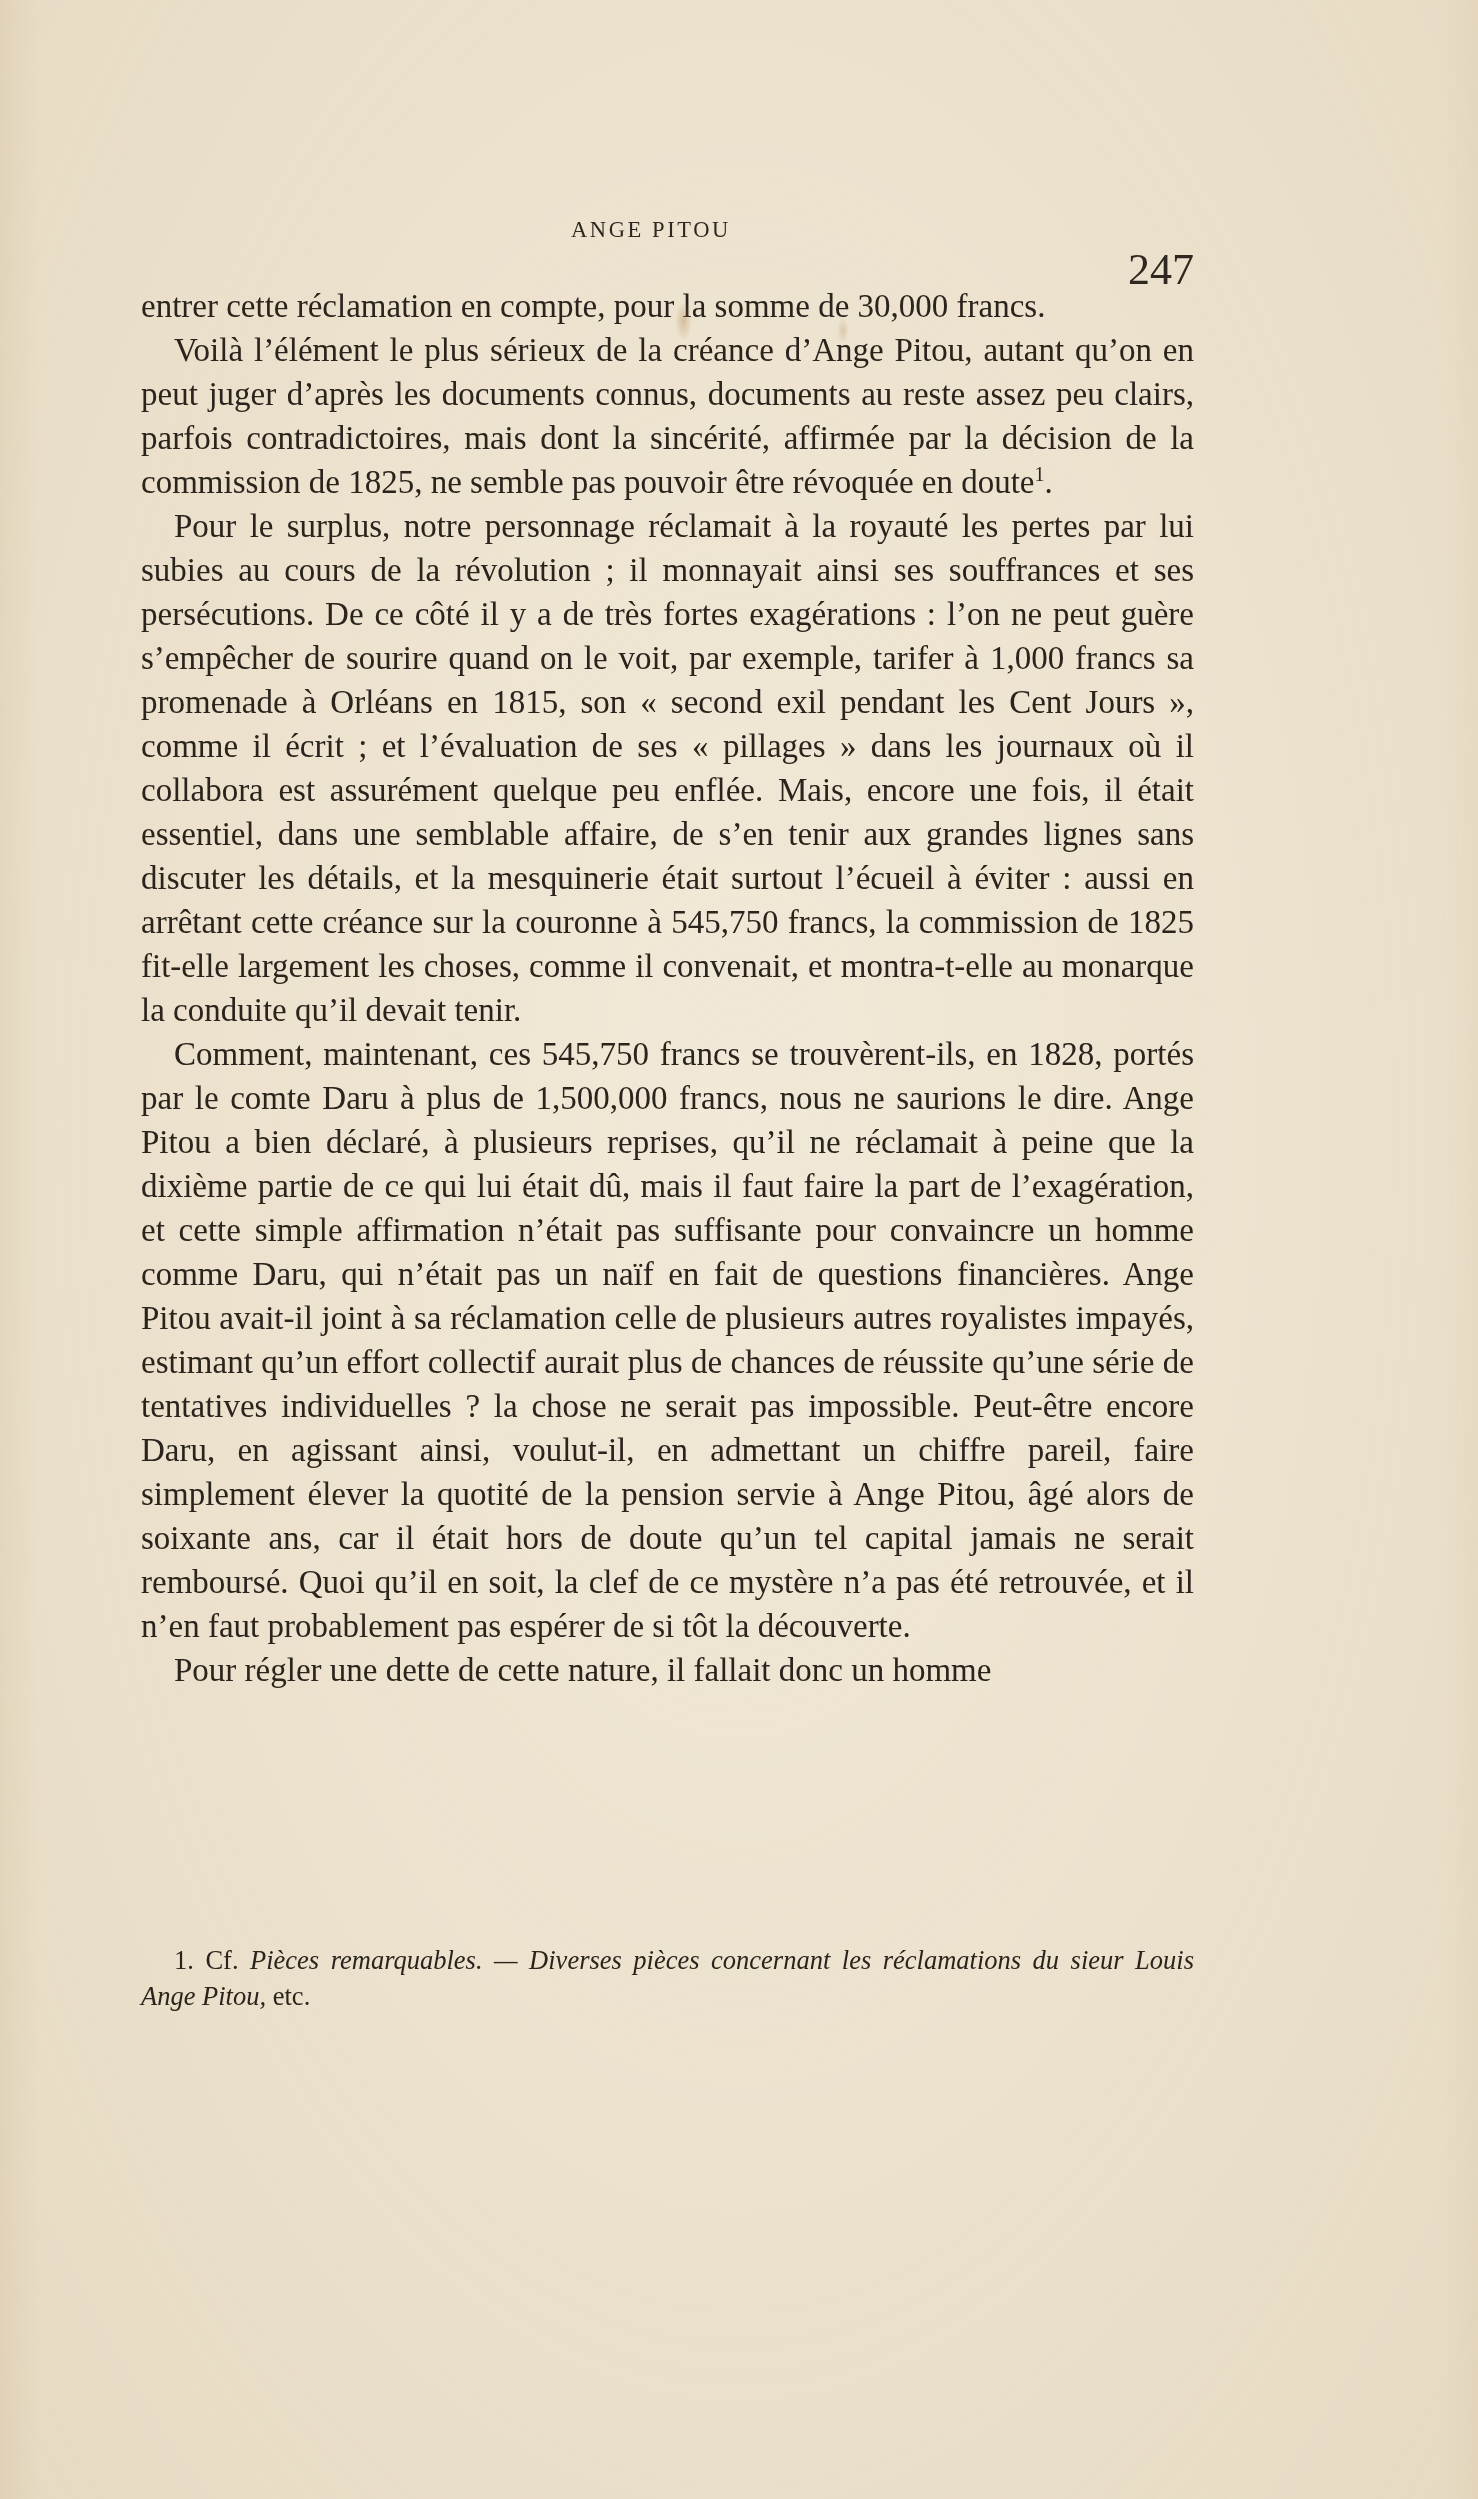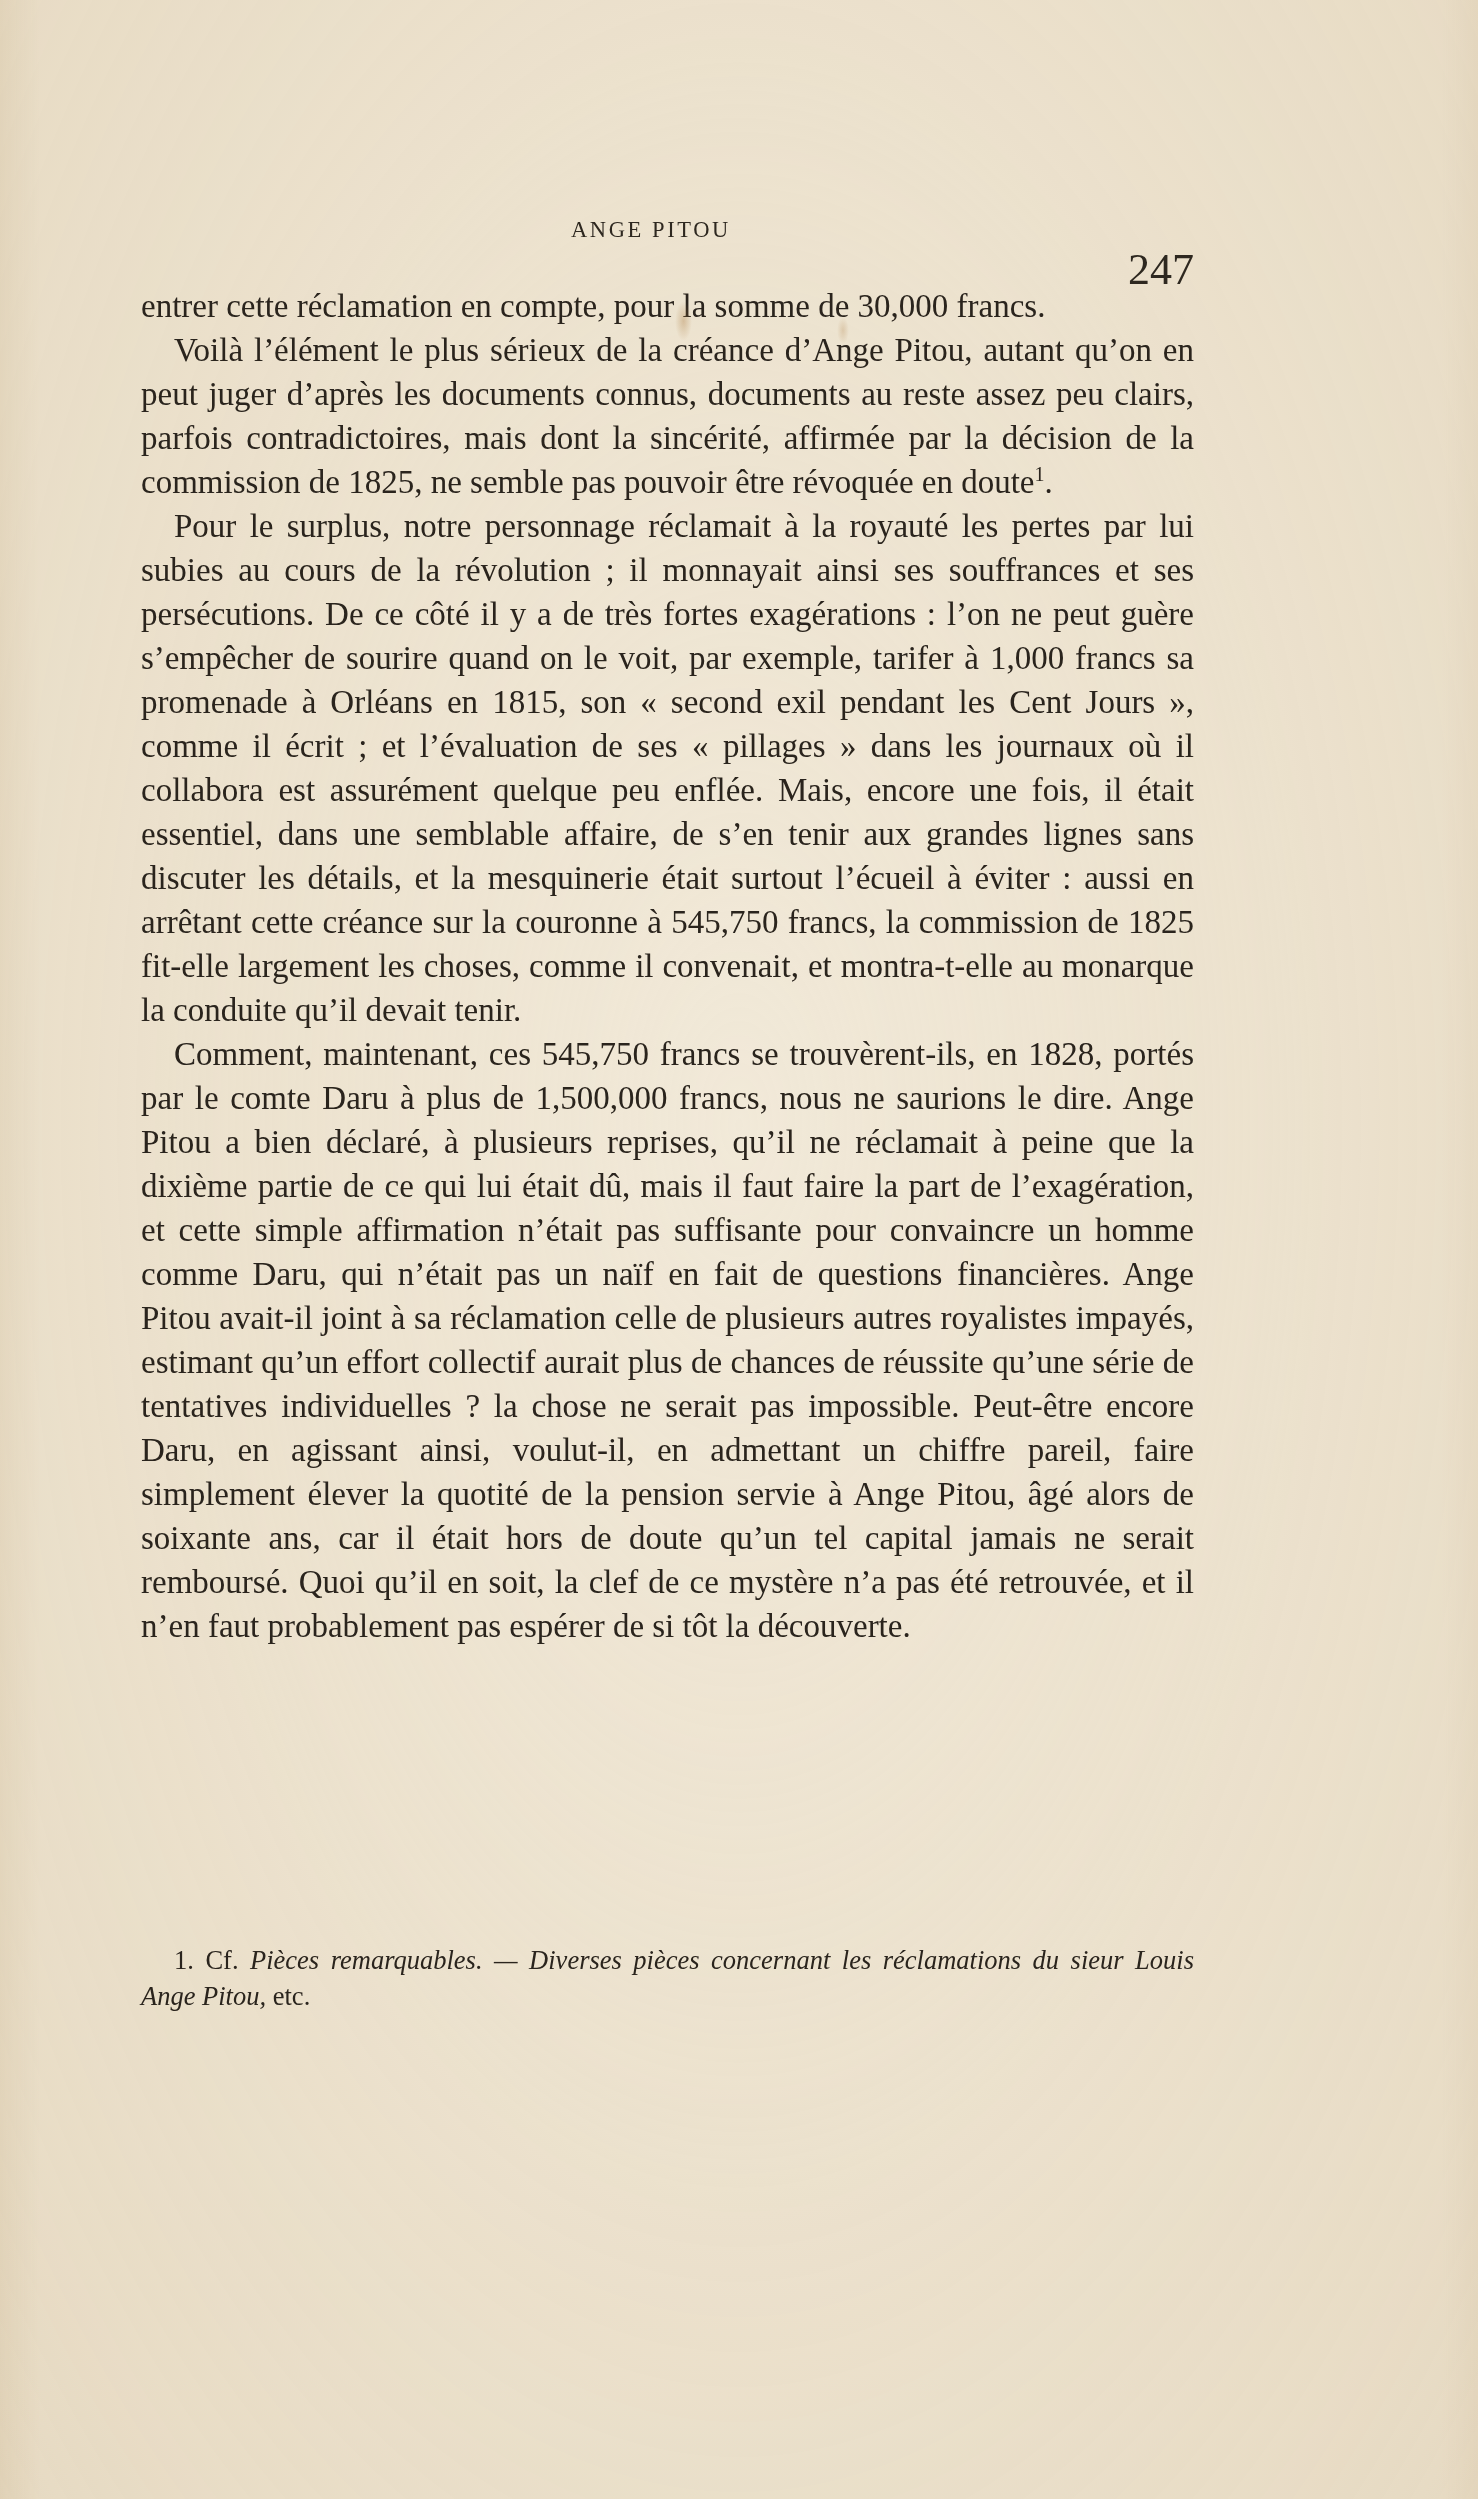--- a/index.html
+++ b/index.html
@@ -104,20 +104,21 @@
   <div class="running-head">
     <span class="running-title">ANGE PITOU</span>
     <span class="page-number">247</span>
   </div>
 
   <div class="body-text">
     <p><span>entrer cette réclamation en compte, pour la somme de 30,000 francs.</span></p>
     <p class="indent"><span>Voilà l’élément le plus sérieux de la créance d’Ange Pitou, autant qu’on en peut juger d’après les documents connus, documents au reste assez peu clairs, parfois contradictoires, mais dont la sincérité, affirmée par la décision de la commission de 1825, ne semble pas pouvoir être révoquée en doute</span><span class="footnote-ref">1</span><span>.</span></p>
     <p class="indent"><span>Pour le surplus, notre personnage réclamait à la royauté les pertes par lui subies au cours de la révolution ; il monnayait ainsi ses souffrances et ses persécutions. De ce côté il y a de très fortes exagérations : l’on ne peut guère s’empêcher de sourire quand on le voit, par exemple, tarifer à 1,000 francs sa promenade à Orléans en 1815, son « second exil pendant les Cent Jours », comme il écrit ; et l’évaluation de ses « pillages » dans les journaux où il collabora est assurément quelque peu enflée. Mais, encore une fois, il était essentiel, dans une semblable affaire, de s’en tenir aux grandes lignes sans discuter les détails, et la mesquinerie était surtout l’écueil à éviter : aussi en arrêtant cette créance sur la couronne à 545,750 francs, la commission de 1825 fit-elle largement les choses, comme il convenait, et montra-t-elle au monarque la conduite qu’il devait tenir.</span></p>
     <p class="indent"><span>Comment, maintenant, ces 545,750 francs se trouvèrent-ils, en 1828, portés par le comte Daru à plus de 1,500,000 francs, nous ne saurions le dire. Ange Pitou a bien déclaré, à plusieurs reprises, qu’il ne réclamait à peine que la dixième partie de ce qui lui était dû, mais il faut faire la part de l’exagération, et cette simple affirmation n’était pas suffisante pour convaincre un homme comme Daru, qui n’était pas un naïf en fait de questions financières. Ange Pitou avait-il joint à sa réclamation celle de plusieurs autres royalistes impayés, estimant qu’un effort collectif aurait plus de chances de réussite qu’une série de tentatives individuelles ? la chose ne serait pas impossible. Peut-être encore Daru, en agissant ainsi, voulut-il, en admettant un chiffre pareil, faire simplement élever la quotité de la pension servie à Ange Pitou, âgé alors de soixante ans, car il était hors de doute qu’un tel capital jamais ne serait remboursé. Quoi qu’il en soit, la clef de ce mystère n’a pas été retrouvée, et il n’en faut probablement pas espérer de si tôt la découverte.</span></p>
+    <p class="indent"><span>Pour régler une dette de cette nature, il fallait donc un homme</span></p>
   </div>
 
   <div class="footnotes">
     <p>
       <span class="fn-num">1.</span>
       <span>Cf.</span>
       <span class="fn-italic">Pièces remarquables. — Diverses pièces concernant les réclamations du sieur Louis Ange Pitou,</span>
       <span>etc.</span>
     </p>
   </div>

